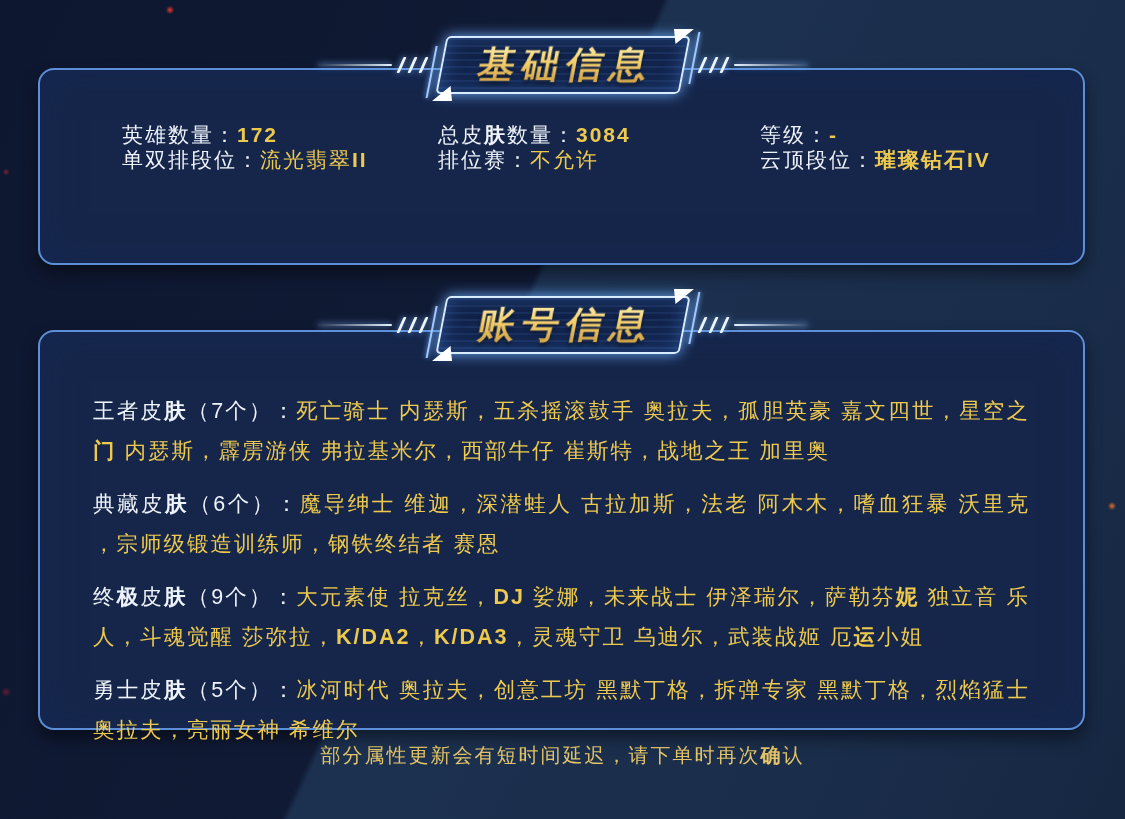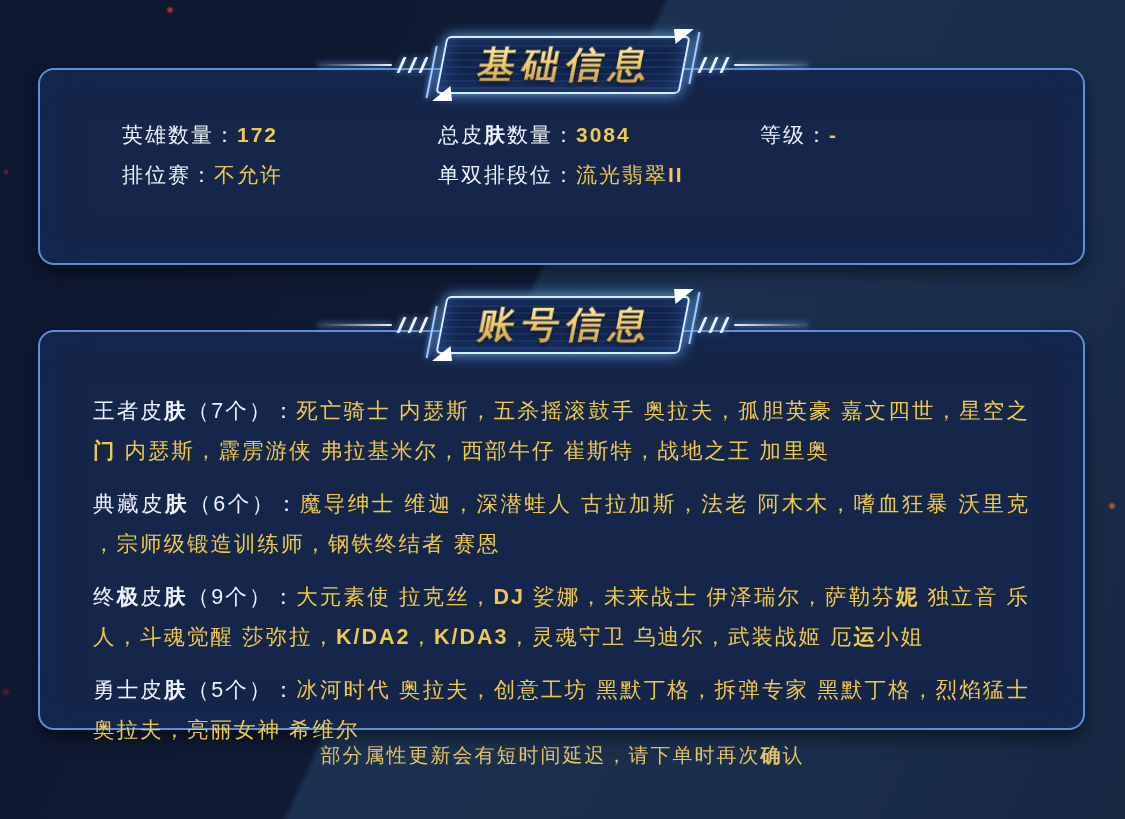--- a/index.html
+++ b/index.html
@@ -84,21 +84,20 @@
     background:linear-gradient(180deg,#fdeeb0 5%, #f3cf6d 45%, #c9973d 95%);
     -webkit-background-clip:text; background-clip:text; color:transparent;
     text-shadow:0 3px 3px rgba(0,0,0,.0);
     filter:drop-shadow(0 3px 2px rgba(0,0,0,.45));
   }
 
   
   .grid {
     display:grid;
     grid-template-columns:316px 322px 1fr;
-    row-gap:15px;
     padding:52px 30px 0 82px;
     font-size:21px; letter-spacing:2px; line-height:25px;
   }
   .lbl { color:#eef3fb; }
   .val { color:#edc94e; }
   .seg-b { font-weight:bold; }
 
   
   .acct-body {
     padding:46px 40px 0 40px;
@@ -137,22 +136,23 @@
     <span class="tick"></span>
     <span class="line"></span>
   </div>
 </div>
 
 <div class="panel" id="panel-basic">
   <div class="grid">
     <div class="field"><span class="lbl"><span>英雄数量：</span></span><span class="val"><span class="seg-b">172</span></span></div>
     <div class="field"><span class="lbl"><span>总皮</span><span class="seg-b">肤</span><span>数量：</span></span><span class="val"><span class="seg-b">3084</span></span></div>
     <div class="field"><span class="lbl"><span>等级：</span></span><span class="val"><span class="seg-b">-</span></span></div>
+    <div class="field"><span class="lbl"><span>单双排段位：</span></span><span class="val"><span>流光翡翠</span><span class="seg-b">II</span></span></div>
     <div class="field"><span class="lbl"><span>排位赛：</span></span><span class="val"><span>不允许</span></span></div>
-    <div class="field"><span class="lbl"><span>单双排段位：</span></span><span class="val"><span>流光翡翠</span><span class="seg-b">II</span></span></div>
+    <div class="field"><span class="lbl"><span>云顶段位：</span></span><span class="val"><span class="seg-b">璀璨钻石IV</span></span></div>
   </div>
 </div>
 
 <div class="banner" id="banner-account">
   <div class="deco left">
     <span class="line"></span>
     <span class="tick"></span>
     <span class="tick"></span>
     <span class="tick"></span>
   </div>

